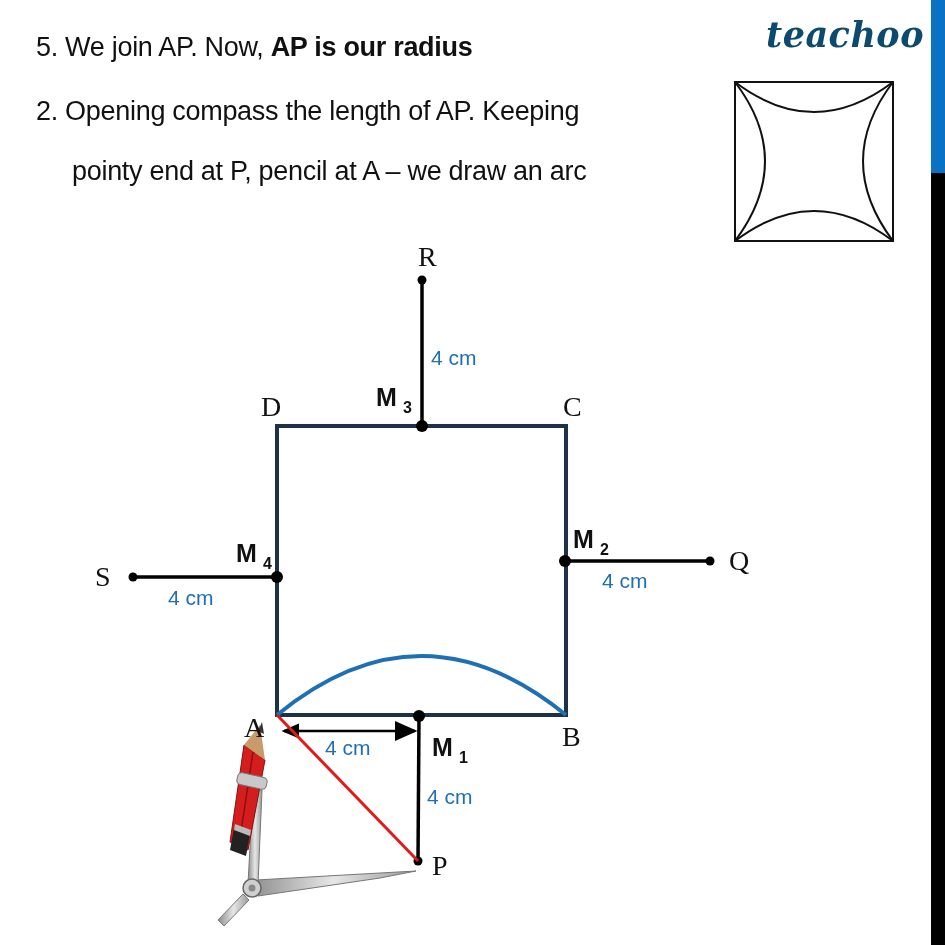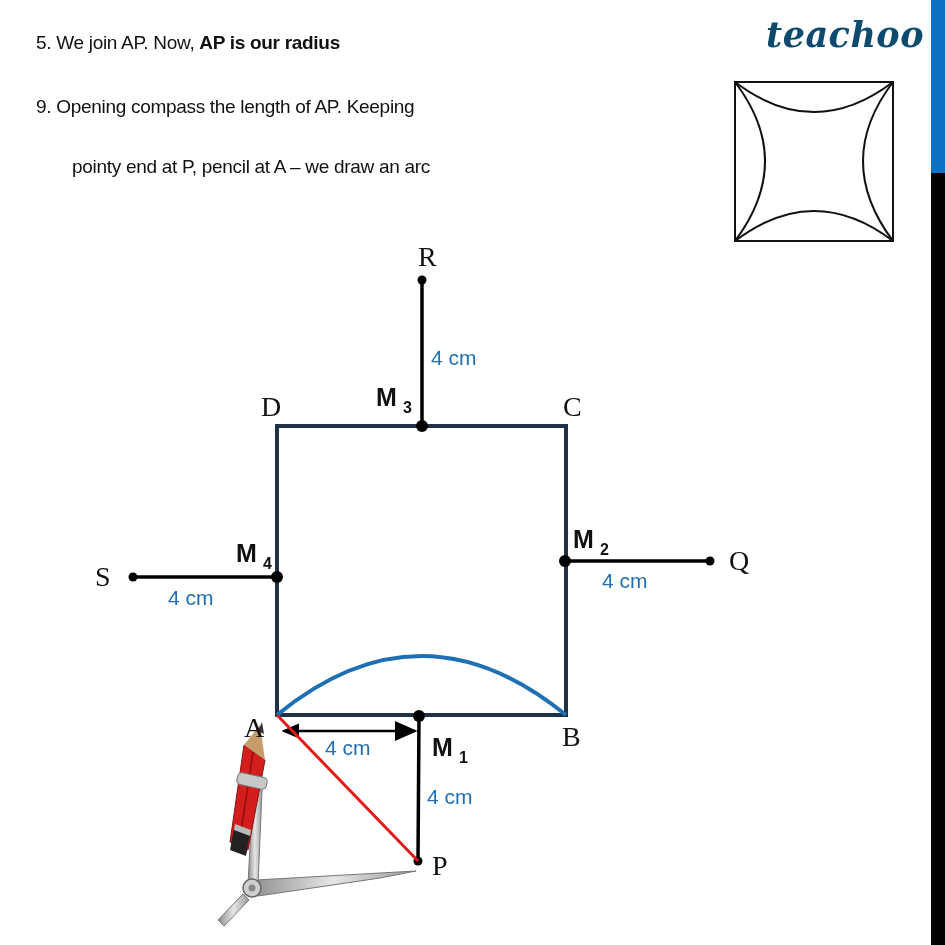--- a/index.html
+++ b/index.html
@@ -2,21 +2,21 @@
 <html><head>
   <meta charset="utf-8">
   <style>
     html, body { margin: 0; padding: 0; }
     body {
       width: 945px; height: 945px; position: relative; overflow: hidden;
       background: #ffffff;
       font-family: "Liberation Sans", "DejaVu Sans", sans-serif;
     }
     .step {
-      position: absolute; left: 36px; font-size: 19px; color: #111;
+      position: absolute; left: 36px; font-size: 27px; color: #111;
       letter-spacing: -0.3px; white-space: nowrap;
     }
     .step b { font-weight: bold; }
     #step5 { top: 32px; }
     #step6a { top: 96px; }
     #step6b { top: 156px; left: 72px; }
     .brand {
       position: absolute; left: 766px; top: 14px;
       font-family: "DejaVu Serif", serif; font-style: italic; font-weight: bold;
       font-size: 35px; color: #0c4a6e; letter-spacing: 0.5px;
@@ -30,21 +30,21 @@
     .m-sub { font-family: "Liberation Sans", sans-serif; font-weight: bold; font-size: 16px; fill: #111; }
     .len-label { font-family: "Liberation Sans", sans-serif; font-size: 21px; fill: #1f6fb5; }
   </style>
 </head>
 <body>
 
 <div class="side-bar-blue"></div>
 <div class="side-bar-black"></div>
 
 <div class="step" id="step5"><span>5. We join AP. Now, </span><b>AP is our radius</b></div>
-<div class="step" id="step6a">9. Opening compass the length of AP.  Keeping</div>
+<div class="step" id="step6a">2. Opening compass the length of AP.  Keeping</div>
 <div class="step" id="step6b">pointy end at P, pencil at A – we draw an arc</div>
 
 <div class="brand">teachoo</div>
 
 <svg class="thumb" viewBox="0 0 162 163">
   <rect x="2" y="2" width="158" height="159" fill="none" stroke="#111" stroke-width="2"></rect>
   <path d="M2,2 Q81,62 160,2" fill="none" stroke="#111" stroke-width="2"></path>
   <path d="M2,161 Q81,101 160,161" fill="none" stroke="#111" stroke-width="2"></path>
   <path d="M2,2 Q62,81 2,161" fill="none" stroke="#111" stroke-width="2"></path>
   <path d="M160,2 Q100,81 160,161" fill="none" stroke="#111" stroke-width="2"></path>

